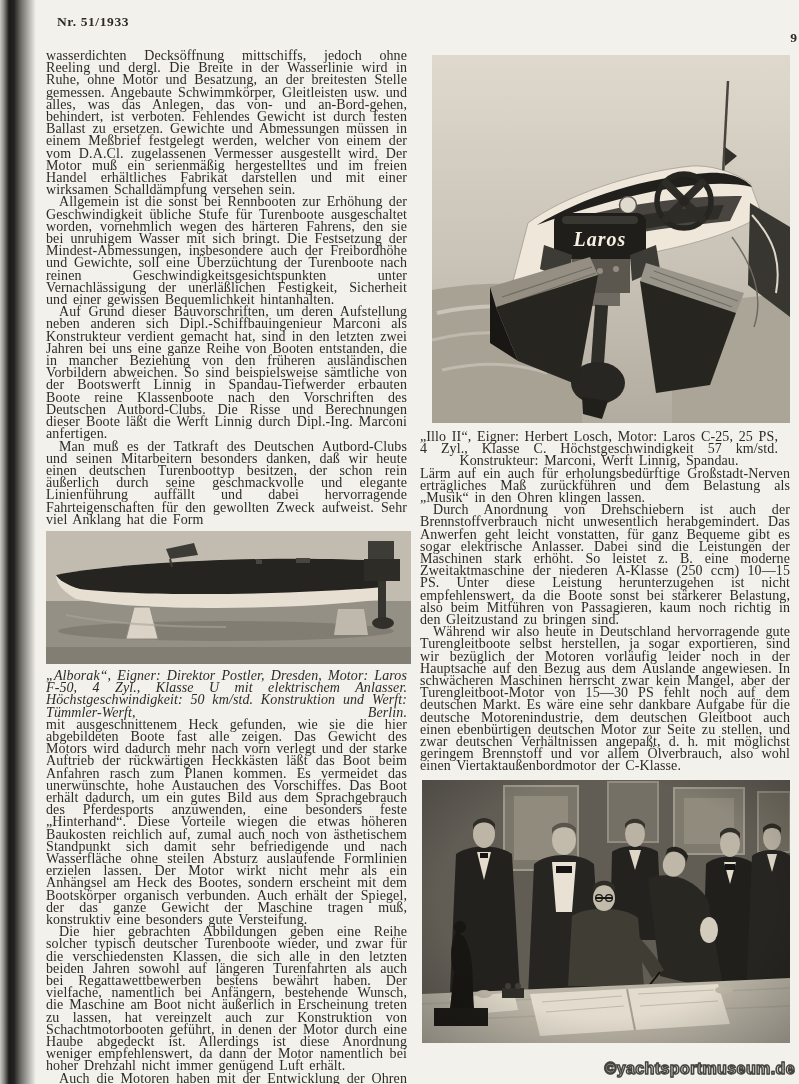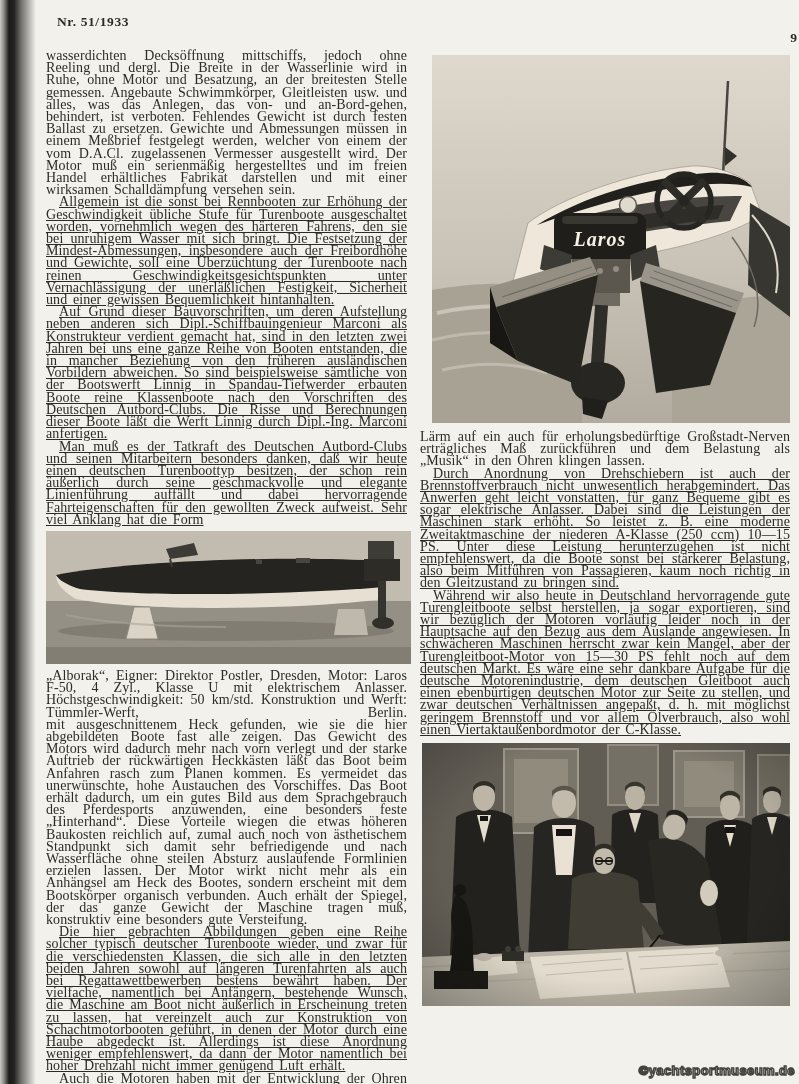--- a/index.html
+++ b/index.html
@@ -22,39 +22,39 @@
     font-size:13.5px;font-weight:bold;
   }
   .col{position:absolute;top:50px;}
   .col-left{left:46px;width:361px;}
   .col-right{left:420px;width:370px;}
   .col p{
     margin:0;font-size:14px;line-height:12.2px;
     text-align:justify;word-spacing:2px;letter-spacing:.1px;
     hyphens:auto;
   }
-  .indent{text-indent:13px;text-decoration:underline;}
+  .indent{text-indent:13px;}
   .caption{
     margin:0;font-size:10.3px;line-height:12px;
     text-align:justify;word-spacing:1.5px;letter-spacing:.2px;
   }
   .caption.lastcenter{text-align-last:center;}
-  .caption.laststretch{text-align-last:justify;}
+  .caption.laststretch{text-align-last:justify;font-style:italic;}
   .photo{display:block;}
   .photo svg{display:block;filter:sepia(.12) contrast(.98);}
   .ph-alborak{margin:5px 0 6px 0;}
   .ph-illo{margin:5px 0 8px 12px;}
   .ph-baatz{margin:7px 0 6px 2px;}
   .cap-illo{margin:0 0 7px 12px;width:358px;}
   .cap-alborak{margin:0 0 9px 0;}
   .cap-baatz{margin:0 0 0 2px;width:366px;}
   .watermark{
     position:absolute;right:4px;bottom:6px;z-index:9;
     font-family:"Liberation Sans", sans-serif;
-    font-weight:bold;font-size:13px;letter-spacing:.4px;
+    font-weight:bold;font-size:16px;letter-spacing:.4px;
     color:rgba(238,236,229,.92);
     -webkit-text-stroke:1.4px #45433e;
     text-shadow:0 0 1px #45433e,0 0 1px #45433e;
     white-space:nowrap;
   }
 </style>
 </head>
 <body>
 
 <div class="page">
@@ -160,20 +160,21 @@
         <polygon points="58,232 64,252 86,306 58,288" fill="#151411"></polygon>
         <polygon points="214,208 312,238 304,258 208,226" fill="#95928a"></polygon>
         <path d="M222,216 L306,246 M218,222 L300,252" stroke="#6e6b63" stroke-width="1.2"></path>
         <polygon points="208,226 304,258 278,330 224,338" fill="#23221e"></polygon>
 
         <polygon points="318,148 358,172 358,262 316,230" fill="#35332e"></polygon>
         <path d="M320,160 C340,182 350,204 344,238" stroke="#d8d5ce" stroke-width="2" fill="none"></path>
         <path d="M300,182 C322,212 332,242 322,272" stroke="#6a675f" stroke-width="1.5" fill="none"></path>
       </svg>
     </div>
+    <p class="caption cap-illo lastcenter">„Illo II“, Eigner: Herbert Losch, Motor: Laros C-25, 25 PS, 4 Zyl., Klasse C. Höchstgeschwindigkeit 57 km/std. Konstrukteur: Marconi, Werft Linnig, Spandau.</p>
 
     <p>Lärm auf ein auch für erholungsbedürftige Großstadt-Nerven erträgliches Maß zurückführen und dem Belastung als „Musik“ in den Ohren klingen lassen.</p>
     <p class="indent">Durch Anordnung von Drehschiebern ist auch der Brennstoffverbrauch nicht unwesentlich herabgemindert. Das Anwerfen geht leicht vonstatten, für ganz Bequeme gibt es sogar elektrische Anlasser. Dabei sind die Leistungen der Maschinen stark erhöht. So leistet z. B. eine moderne Zweitaktmaschine der niederen A-Klasse (250 ccm) 10—15 PS. Unter diese Leistung herunterzugehen ist nicht empfehlenswert, da die Boote sonst bei stärkerer Belastung, also beim Mitführen von Passagieren, kaum noch richtig in den Gleitzustand zu bringen sind.</p>
     <p class="indent">Während wir also heute in Deutschland hervorragende gute Turengleitboote selbst herstellen, ja sogar exportieren, sind wir bezüglich der Motoren vorläufig leider noch in der Hauptsache auf den Bezug aus dem Auslande angewiesen. In schwächeren Maschinen herrscht zwar kein Mangel, aber der Turengleitboot-Motor von 15—30 PS fehlt noch auf dem deutschen Markt. Es wäre eine sehr dankbare Aufgabe für die deutsche Motorenindustrie, dem deutschen Gleitboot auch einen ebenbürtigen deutschen Motor zur Seite zu stellen, und zwar deutschen Verhältnissen angepaßt, d. h. mit möglichst geringem Brennstoff und vor allem Ölverbrauch, also wohl einen Viertaktaußenbordmotor der C-Klasse.</p>
 
     <div class="photo ph-baatz">
       <svg width="368" height="263" viewBox="0 0 368 263">
         <defs>
           <radialGradient id="gVig" cx=".5" cy=".45" r=".75">
             <stop offset=".6" stop-color="rgba(0,0,0,0)"></stop>

